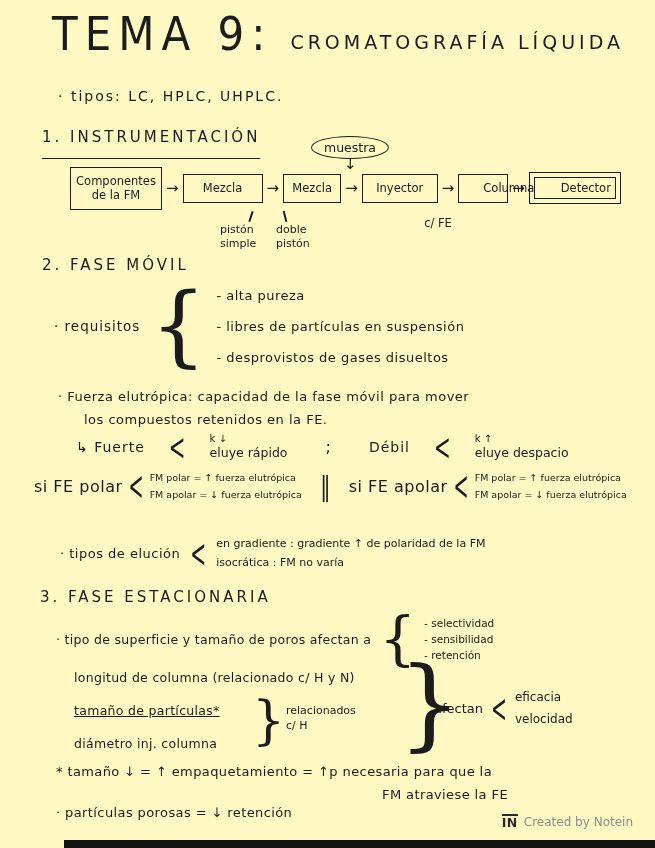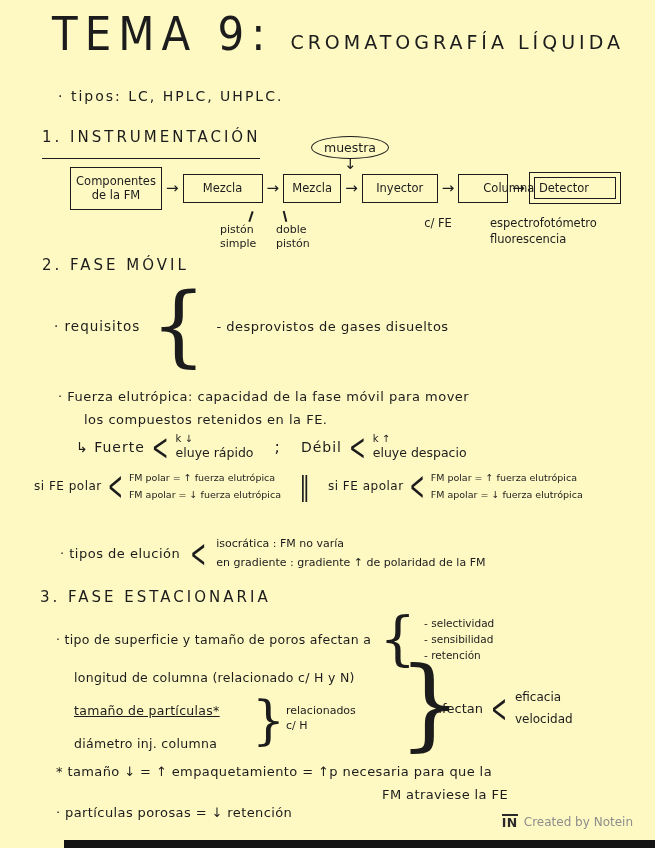--- a/index.html
+++ b/index.html
@@ -26,21 +26,21 @@
   .flow-row{left:38px;top:167px;display:flex;align-items:center;}
   .fbox{box-sizing:border-box;border:1.6px solid #1c1c1c;padding:6px 2px;font-size:11.5px;
         text-align:center;line-height:1.25;}
   .w-comp{width:92px;margin-left:32px;}
   .w-mezcla{width:80px;}
   .w-bomba{width:58px;}
   .w-inyector{width:76px;}
   .w-columna{width:50px;padding-left:24px;}
   .flow-arrow{font-size:15px;padding:0 4px;}
   .fbox-outer{box-sizing:border-box;width:92px;border:1.6px solid #1c1c1c;padding:4px;}
-  .fbox-inner{border:1.5px solid #1c1c1c;padding:3px 4px;font-size:11.5px;text-align:left;}
+  .fbox-inner{border:1.5px solid #1c1c1c;padding:3px 4px;font-size:11.5px;text-align:right;}
   .note{font-size:11px;line-height:1.25;white-space:pre-line;}
   #bomba-note1{left:220px;top:223px;}
   #bomba-note2{left:276px;top:223px;}
   .tick{width:1.6px;height:11px;background:#1c1c1c;}
   #tick1{left:250px;top:211px;transform:rotate(18deg);}
   #tick2{left:284px;top:211px;transform:rotate(-14deg);}
   #columna-note{left:408px;top:216px;width:60px;text-align:center;font-size:11.5px;}
   #detector-note{left:490px;top:216px;font-size:11.5px;line-height:1.35;white-space:pre-line;}
 
   
@@ -51,29 +51,29 @@
   .stack > div{white-space:nowrap;}
 
   
   .requisitos{left:54px;top:282px;display:flex;align-items:center;gap:10px;}
   .requisitos .label{font-size:13.5px;letter-spacing:1px;}
   .requisitos .brace{font-size:88px;}
   .req-items{display:flex;flex-direction:column;gap:16px;font-size:13px;letter-spacing:0.5px;}
   #fuerza-line1{left:58px;top:389px;font-size:13px;letter-spacing:0.5px;}
   #fuerza-line2{left:84px;top:412px;font-size:13px;letter-spacing:0.5px;}
 
-  .fuerte-row{left:76px;top:433px;display:flex;align-items:center;gap:7px;}
+  .fuerte-row{left:76px;top:433px;display:flex;align-items:center;gap:24px;}
   .fuerte-row .big-label{font-size:14px;letter-spacing:1px;}
   .fuerte-row .stack{gap:1px;}
   .fuerte-row .stack .small{font-size:10px;}
   .fuerte-row .stack .big{font-size:12.5px;}
   .semi{font-size:16px;margin:0 14px;}
 
   .fe-row{left:34px;top:472px;display:flex;align-items:center;gap:6px;}
-  .fe-row .si-label{font-size:12px;letter-spacing:0.5px;white-space:nowrap;}
+  .fe-row .si-label{font-size:16px;letter-spacing:0.5px;white-space:nowrap;}
   .fe-row .angle{font-size:18px;transform:scaleY(2.3);}
   .fe-row .stack{gap:6px;font-size:9.5px;}
   .parallel{font-size:22px;margin:0 12px;transform:scaleY(1.25);display:inline-block;}
 
   .elucion-row{left:60px;top:537px;display:flex;align-items:center;gap:10px;}
   .elucion-row .label{font-size:13px;letter-spacing:0.5px;}
   .elucion-row .angle{font-size:19px;transform:scaleY(2.1);}
   .elucion-row .stack{gap:6px;font-size:11px;}
 
   
@@ -138,29 +138,29 @@
     </div>
   </div>
 
   <div class="abs tick" id="tick1"></div>
   <div class="abs tick" id="tick2"></div>
   <div class="abs note" id="bomba-note1">pistón
 simple</div>
   <div class="abs note" id="bomba-note2">doble
 pistón</div>
   <div class="abs" id="columna-note">c/ FE</div>
-  <div class="abs" id="detector-note">espectrofotómetro
-fluorescencia</div>
 
   <div class="abs sec-heading" id="sec2-heading">2. FASE MÓVIL</div>
 
   <div class="abs requisitos">
     <span class="label">· requisitos</span>
     <span class="brace">{</span>
     <div class="req-items">
+      <div>- alta pureza</div>
+      <div>- libres de partículas en suspensión</div>
       <div>- desprovistos de gases disueltos</div>
     </div>
   </div>
 
   <div class="abs" id="fuerza-line1">· Fuerza elutrópica: capacidad de la fase móvil para mover</div>
   <div class="abs" id="fuerza-line2">los compuestos retenidos en la FE.</div>
 
   <div class="abs fuerte-row">
     <span class="big-label">↳ Fuerte</span>
     <span class="angle">&lt;</span>
@@ -190,22 +190,22 @@
     <div class="stack">
       <div>FM polar = ↑ fuerza elutrópica</div>
       <div>FM apolar = ↓ fuerza elutrópica</div>
     </div>
   </div>
 
   <div class="abs elucion-row">
     <span class="label">· tipos de elución</span>
     <span class="angle">&lt;</span>
     <div class="stack">
+      <div>en gradiente : gradiente ↑ de polaridad de la FM</div>
       <div>isocrática : FM no varía</div>
-      <div>en gradiente : gradiente ↑ de polaridad de la FM</div>
     </div>
   </div>
 
   <div class="abs sec-heading" id="sec3-heading">3. FASE ESTACIONARIA</div>
 
   <div class="abs superficie-row">
     <span class="line">· tipo de superficie y tamaño de poros afectan a</span>
     <span class="brace">{</span>
     <div class="sup-items">
       <div>- selectividad</div>

